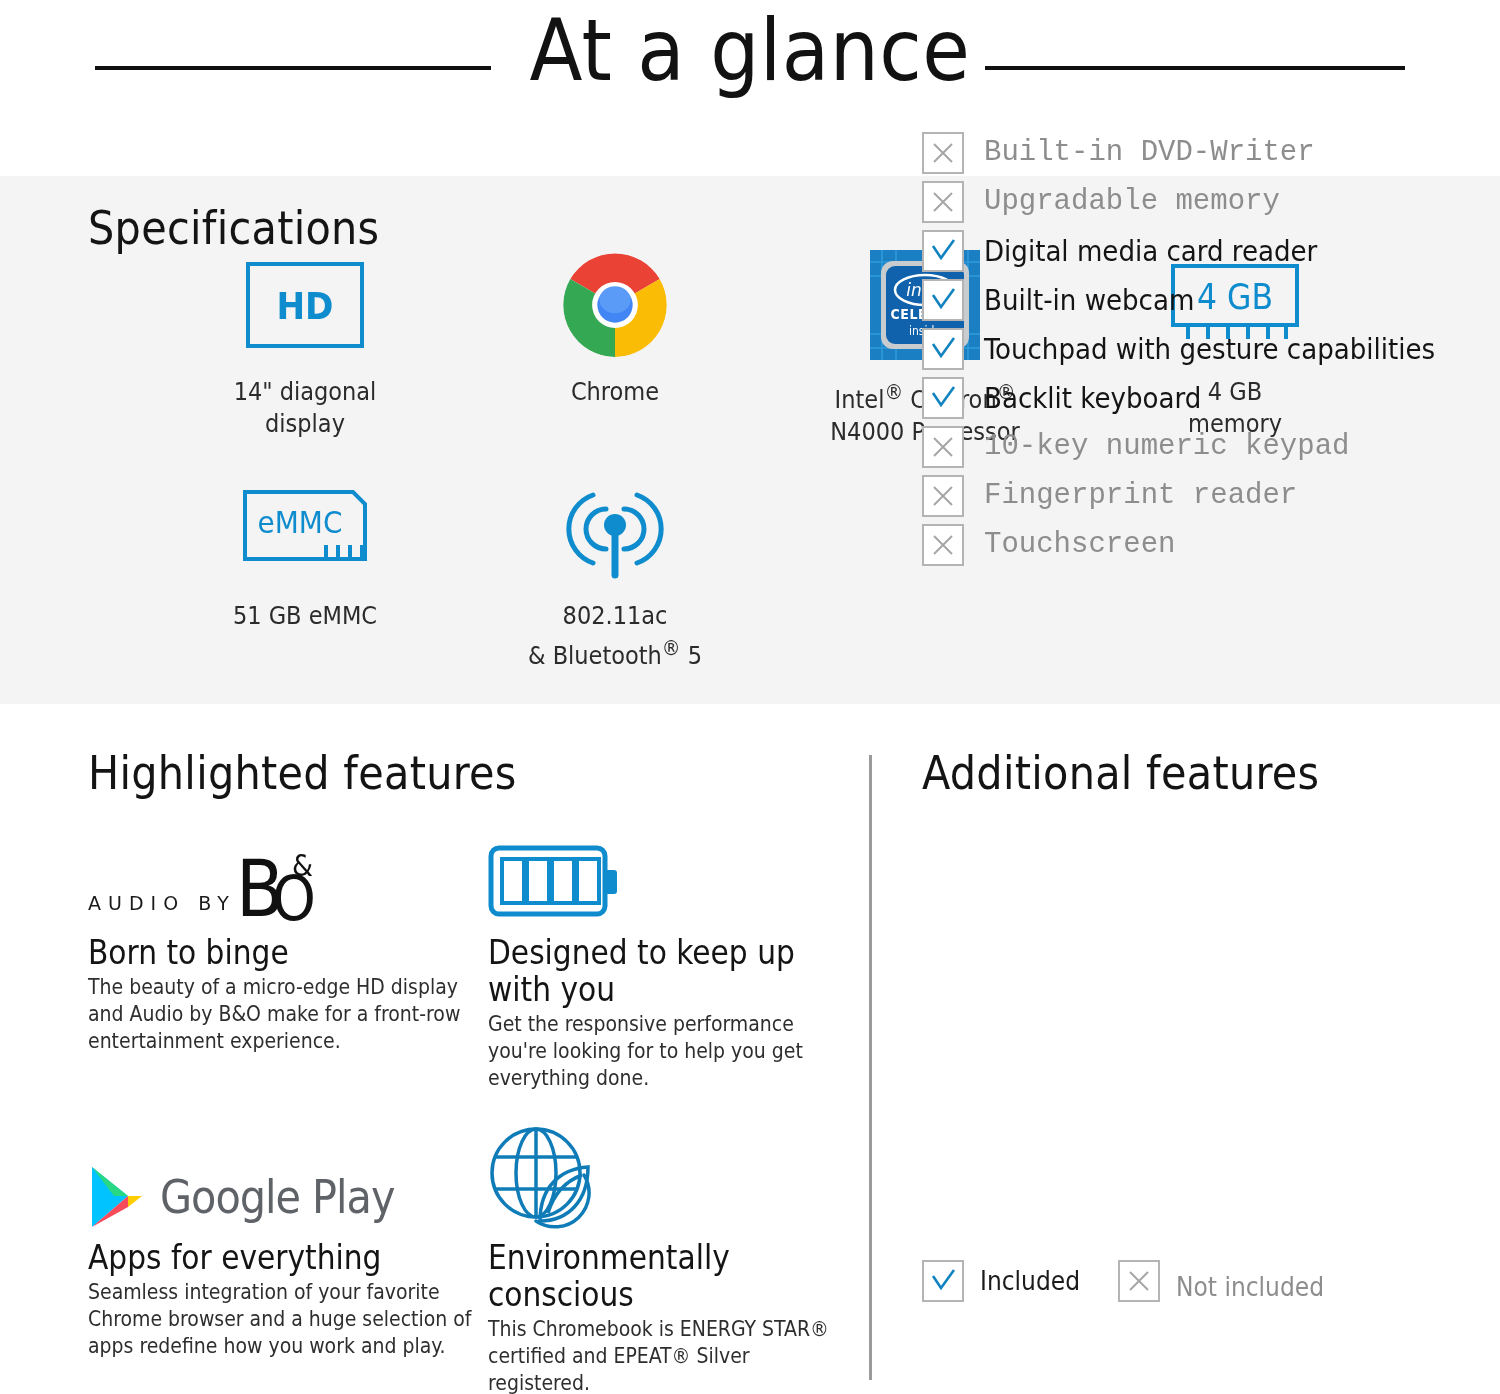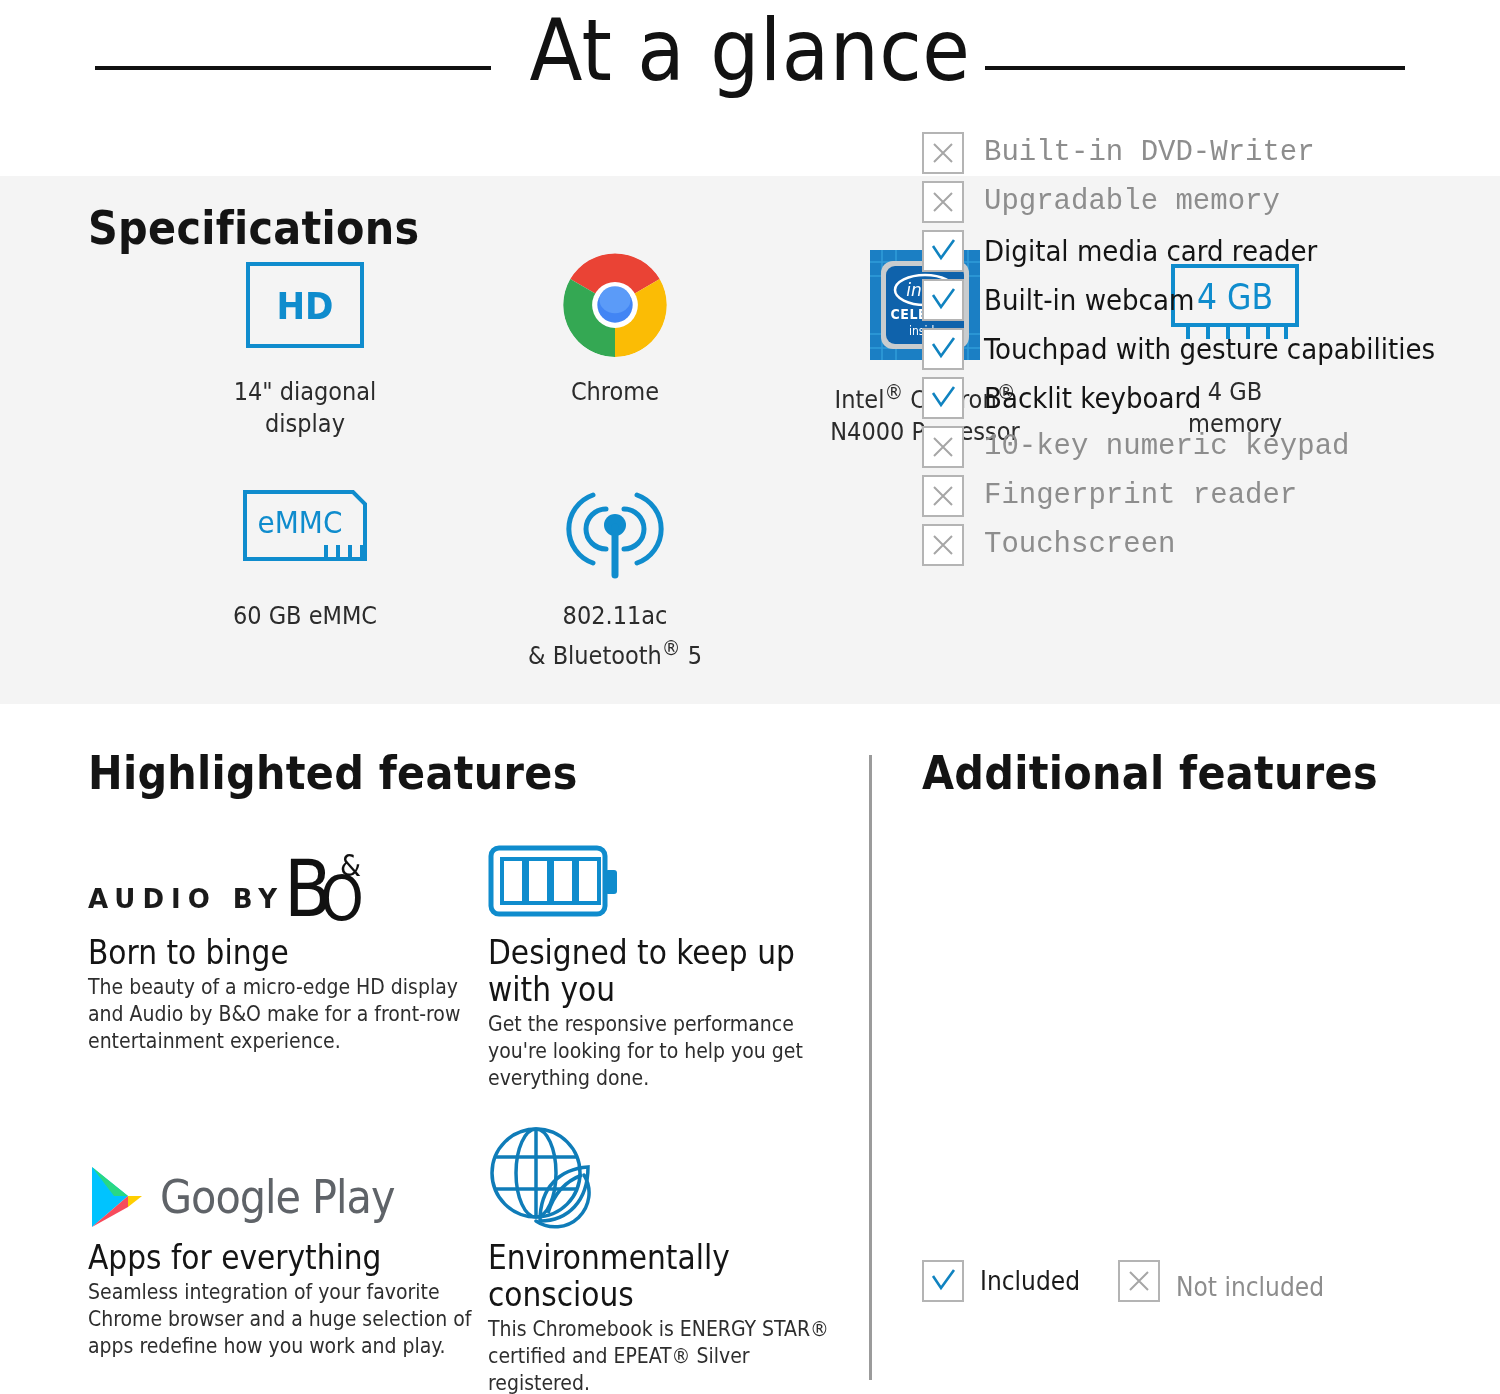--- a/index.html
+++ b/index.html
@@ -28,21 +28,21 @@
   .rule{position:absolute;height:4px;background:#111111;top:66px;}
   .rule-left{left:95px;width:396px;}
   .rule-right{left:985px;width:420px;}
 
   
   .specs-panel{
     position:absolute;left:0;top:176px;width:1500px;height:528px;
     background:#f4f4f4;
   }
   .section-title{
-    font-size:46px;font-weight:700;color:#141414;letter-spacing:0.3px;
+    font-size:46px;font-weight:400;color:#141414;letter-spacing:0.3px;
     font-family:"DejaVu Sans Condensed","Liberation Sans",sans-serif;
   }
   .specs-title{position:absolute;left:88px;top:25px;}
 
   .spec-grid{position:absolute;left:0;top:70px;width:1500px;}
   .spec-row{display:flex;}
   .spec-row-1{padding-left:150px;}
   .spec-row-2{padding-left:150px;margin-top:22px;}
   .spec-cell{
     width:310px;display:flex;flex-direction:column;align-items:center;
@@ -98,21 +98,21 @@
   .legend-text{
     margin-left:16px;font-size:26px;font-weight:300;
     font-family:"DejaVu Sans Condensed","Liberation Sans",sans-serif;
   }
   .legend-text.yes{color:#1b1b1b;}
   .legend-text.no{color:#8d8d8d;margin-top:11px;}
 
   
   .bo-wrap{display:flex;align-items:flex-end;}
   .bo-audio{
-    font-size:26px;letter-spacing:7px;color:#1b1b1b;font-weight:700;
+    font-size:19px;letter-spacing:7px;color:#1b1b1b;font-weight:400;
     padding-bottom:10px;
     font-family:"DejaVu Sans","Liberation Sans",sans-serif;
   }
   
   .gp-wrap{display:flex;align-items:center;}
   .gp-text{
     font-size:46px;color:#5f6368;margin-left:14px;letter-spacing:-1px;
     font-family:"DejaVu Sans Condensed","Liberation Sans",sans-serif;
   }
 </style>
@@ -211,21 +211,21 @@
               <path d="M5 5 H113 L125 17 V72 H5 Z" fill="none" stroke="#0f8ccd" stroke-width="4"></path>
               <g stroke="#0f8ccd" stroke-width="4">
                 <path d="M86 72 V58"></path>
                   <path d="M98 72 V58"></path>
                   <path d="M110 72 V58"></path>
                   <path d="M122 72 V58"></path>
               </g>
               <text x="60" y="46" text-anchor="middle" fill="#0f8ccd" font-family="DejaVu Sans Condensed, Liberation Sans, sans-serif" font-size="31" font-weight="500">eMMC</text>
             </svg>
           </div>
-          <div class="spec-label">60 GB eMMC</div>
+          <div class="spec-label">51 GB eMMC</div>
         </div>
 
         <div class="spec-cell">
           <div class="spec-icon">
             <svg width="132" height="104" viewBox="0 0 132 104">
               <g fill="none" stroke="#0f8ccd" stroke-width="5" stroke-linecap="round">
                 <path d="M44 18 A36 36 0 0 0 44 86"></path>
                 <path d="M88 18 A36 36 0 0 1 88 86"></path>
                 <path d="M57 32 A20 20 0 0 0 57 72"></path>
                 <path d="M75 32 A20 20 0 0 1 75 72"></path>

